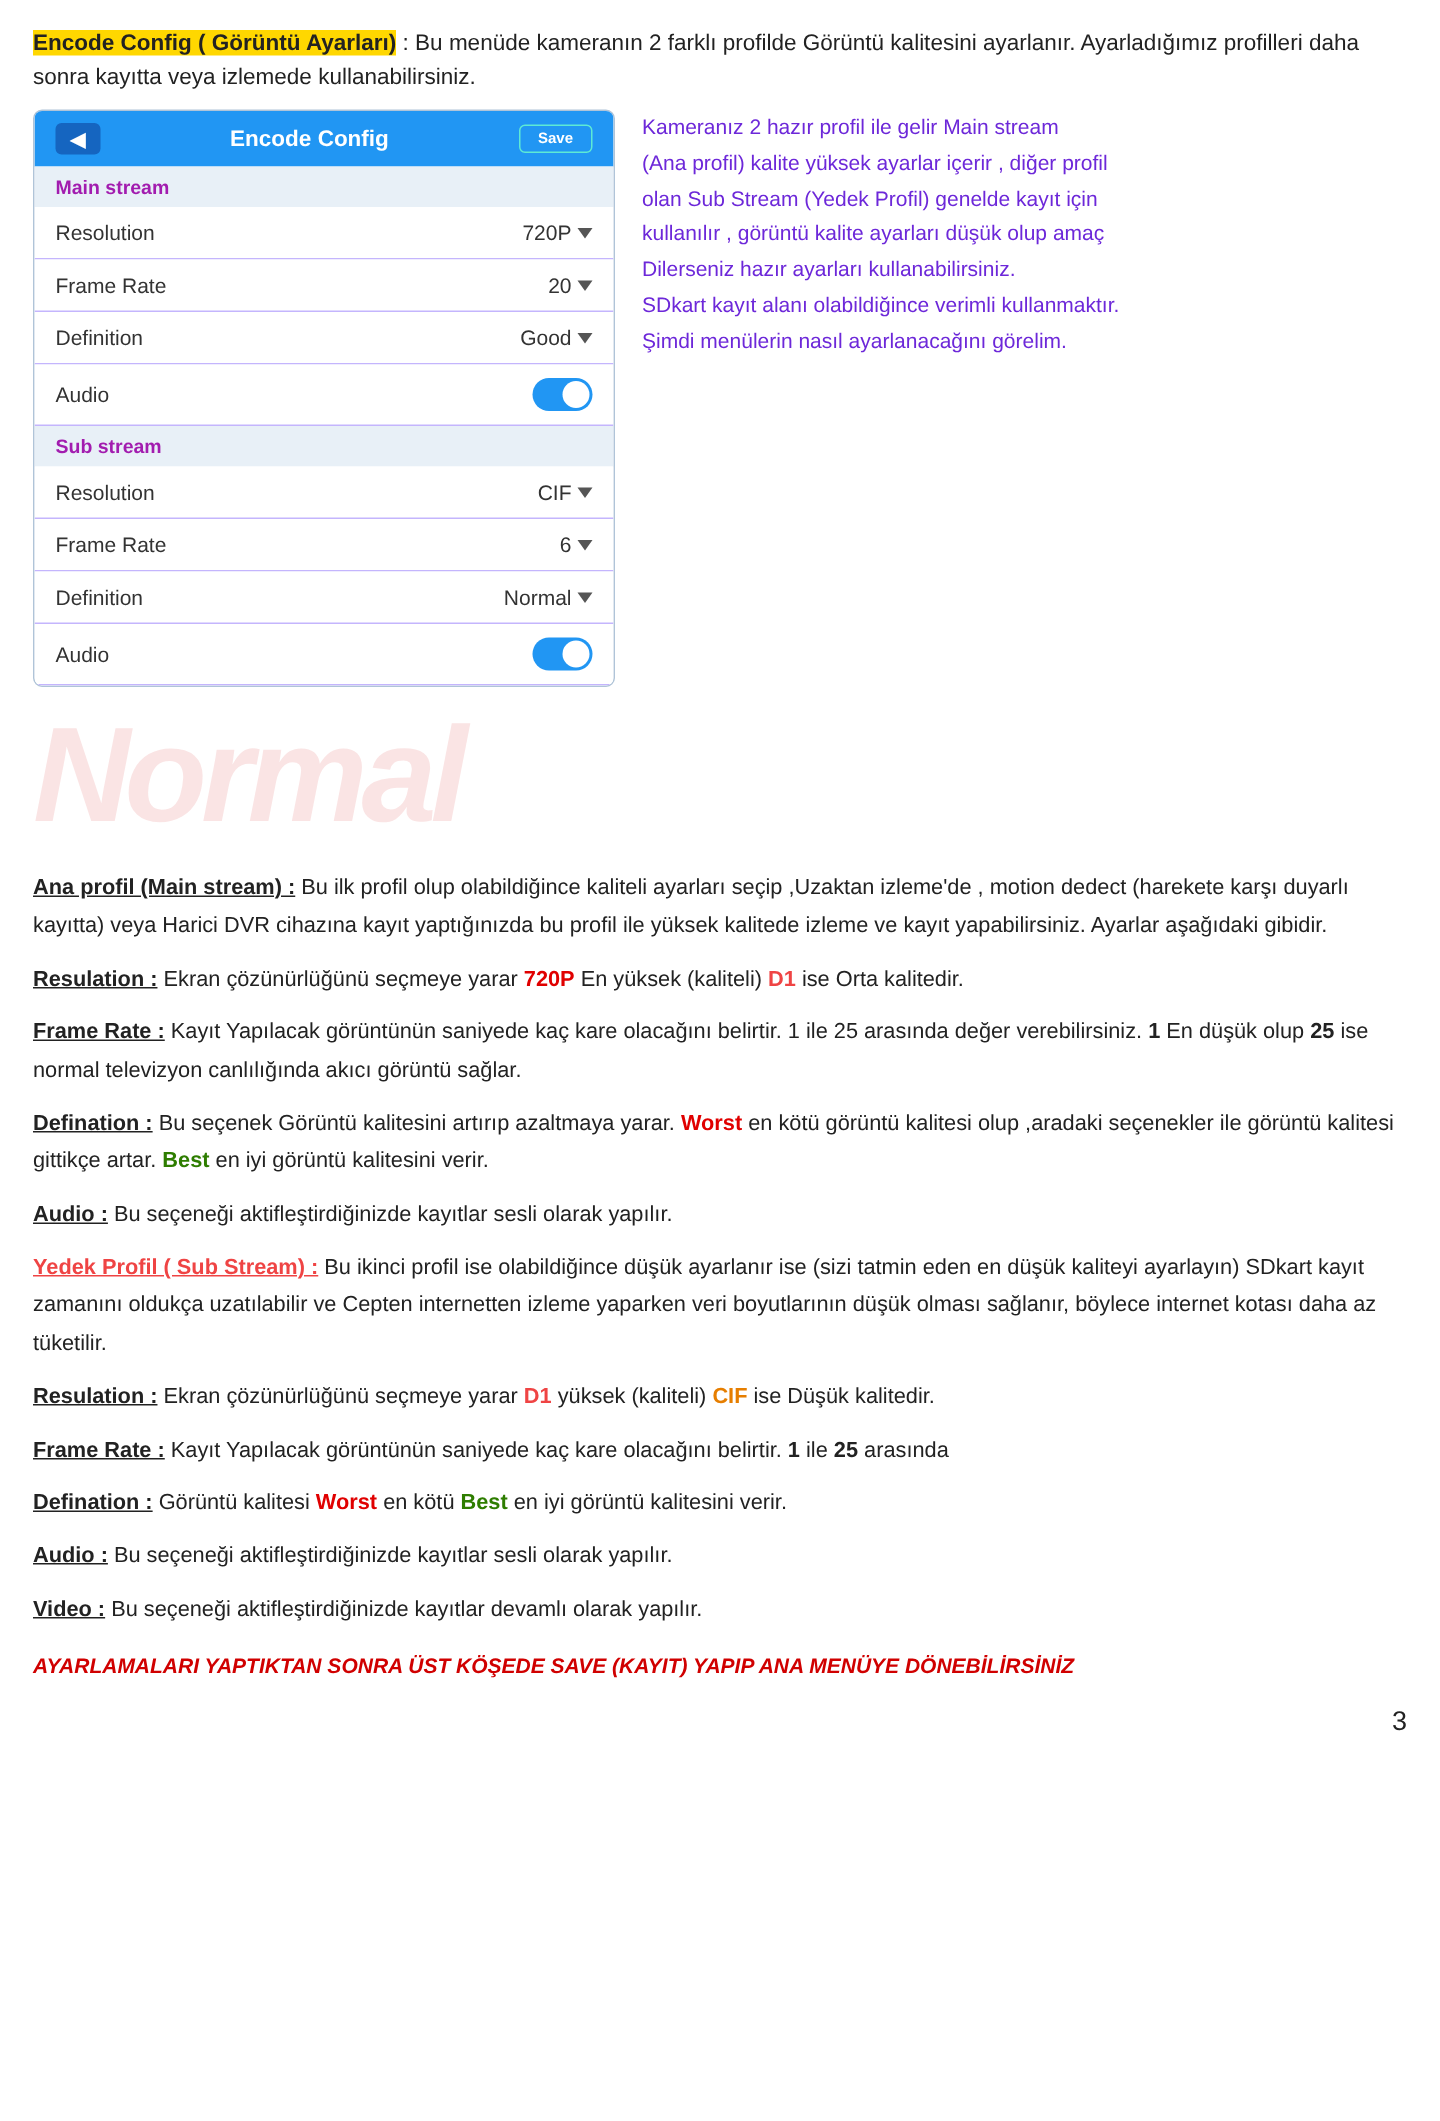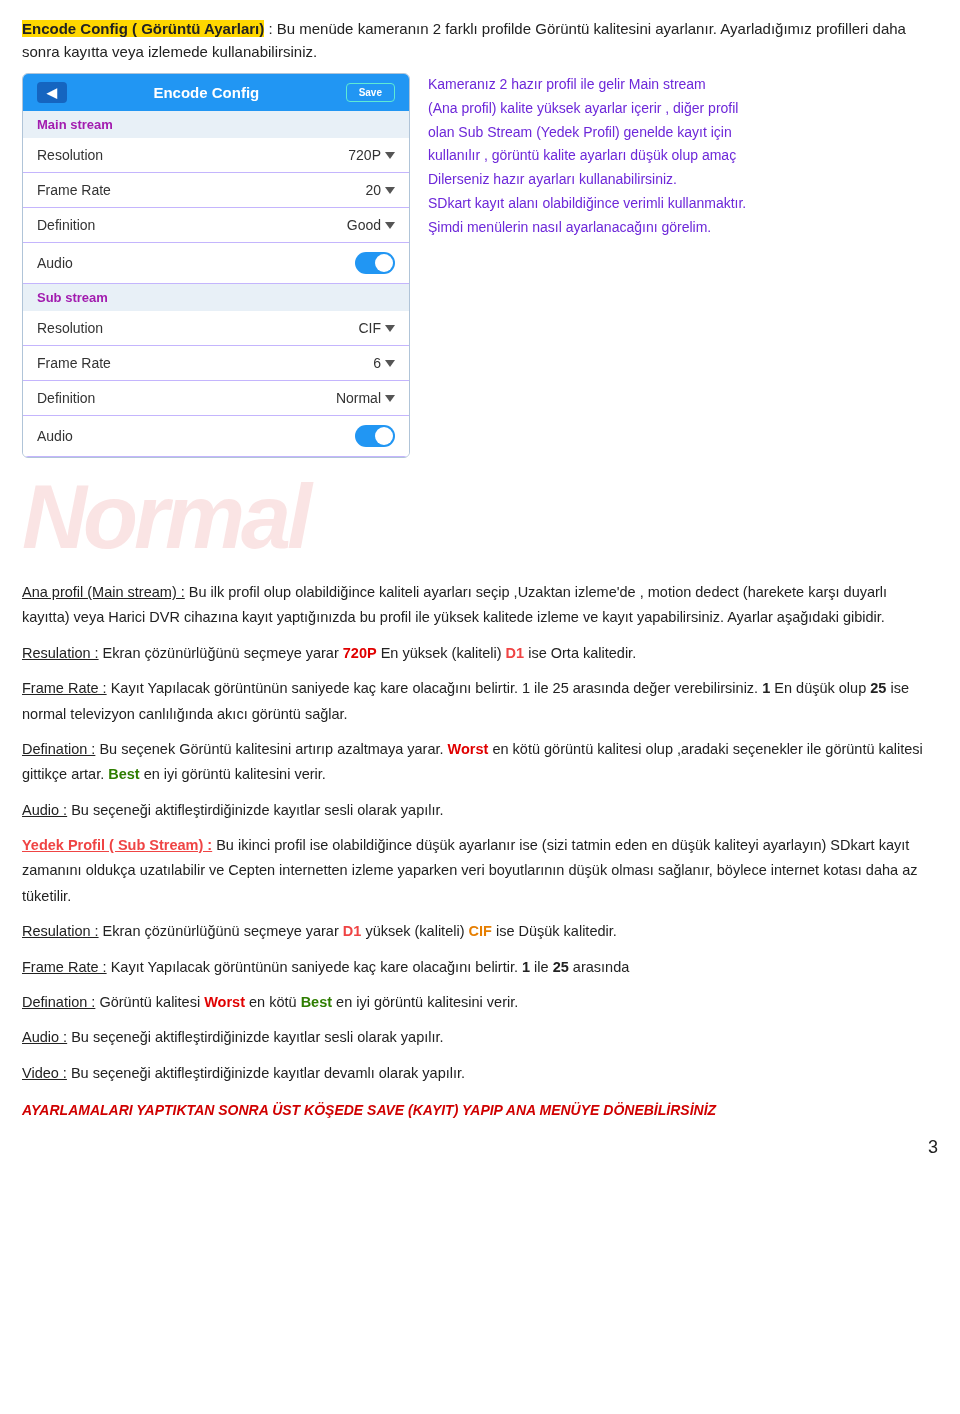--- a/index.html
+++ b/index.html
@@ -143,21 +143,21 @@
 
     .body-section {
       font-size: 14.5px;
       line-height: 1.75;
       color: #222;
     }
     .body-section p {
       margin-bottom: 10px;
     }
     .bold-underline {
-      font-weight: normal;
+      font-weight: bold;
       text-decoration: underline;
     }
     .colored-red { color: #e00000; font-weight: bold; }
     .colored-blue { color: #ef4444; font-weight: bold; }
     .colored-green { color: #2e7d00; font-weight: bold; }
     .colored-orange { color: #e67e00; font-weight: bold; }
     .italic-final {
       color: #d00000;
       font-style: italic;
       font-weight: bold;

